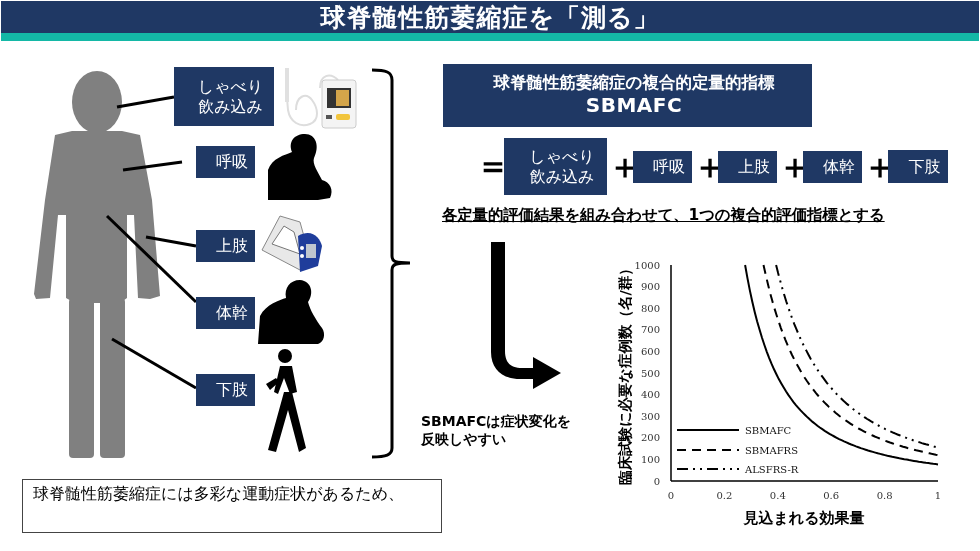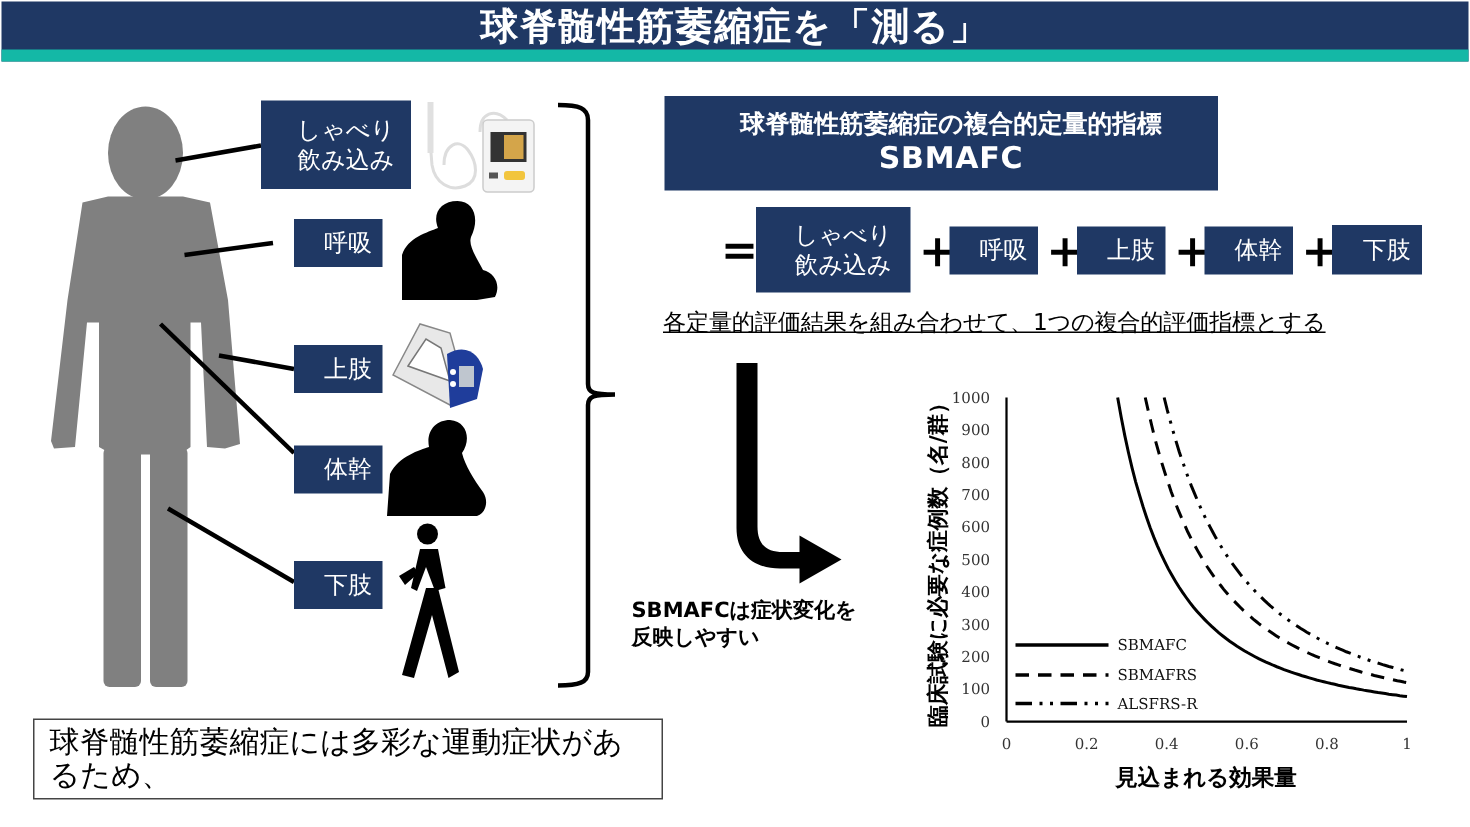--- a/index.html
+++ b/index.html
@@ -18,37 +18,37 @@
     display: flex; flex-direction: column; align-items: center; justify-content: center;
     text-align: center; line-height: 1.25; padding-left: 13px;
   }
   .lbl { font-size: 16px; }
 
   .figure-svg { position: absolute; left: 0; top: 0; width: 980px; height: 551px; pointer-events: none; }
 
   .note-box {
     position: absolute; left: 22px; top: 479px; width: 420px; height: 54px;
     border: 1px solid #444; background: #fff; padding: 3px 10px;
-    font-size: 20px; line-height: 22px;
+    font-size: 16px; line-height: 22px;
   }
 
   .index-box { left: 443px; top: 64px; width: 369px; height: 63px; text-align: center; }
   .index-line1 { font-size: 16.5px; font-weight: bold; }
   .index-line2 { font-size: 20px; font-weight: bold; letter-spacing: 0.5px; }
 
   .op { position: absolute; font-weight: bold; color: #000; }
   .eq { left: 476px; top: 143px; font-size: 34px; }
   .plus { font-size: 34px; top: 144px; }
 
   .underline-text {
     position: absolute; left: 442px; top: 205px; font-size: 15.5px;
-    text-decoration: underline; white-space: nowrap; letter-spacing: -0.2px;
-  }
-
-  .reflect-text { position: absolute; left: 421px; top: 398px; font-size: 14px; line-height: 18px; font-weight: bold; }
+    text-decoration: underline; white-space: nowrap; letter-spacing: -0.2px; font-weight: bold;
+  }
+
+  .reflect-text { position: absolute; left: 421px; top: 412px; font-size: 14px; line-height: 18px; font-weight: bold; }
 
   .chart-svg { position: absolute; left: 600px; top: 250px; width: 380px; height: 301px; }
   .tick { font-family: "DejaVu Serif", "Liberation Serif", serif; font-size: 10px; fill: #333; }
   .leg { font-family: "DejaVu Serif", "Liberation Serif", serif; font-size: 10px; fill: #111; }
   .xl { font-size: 15px; font-weight: bold; fill: #000; }
   .yl { font-size: 14.5px; font-weight: bold; fill: #000; }
 </style>
 </head>
 <body>
 

